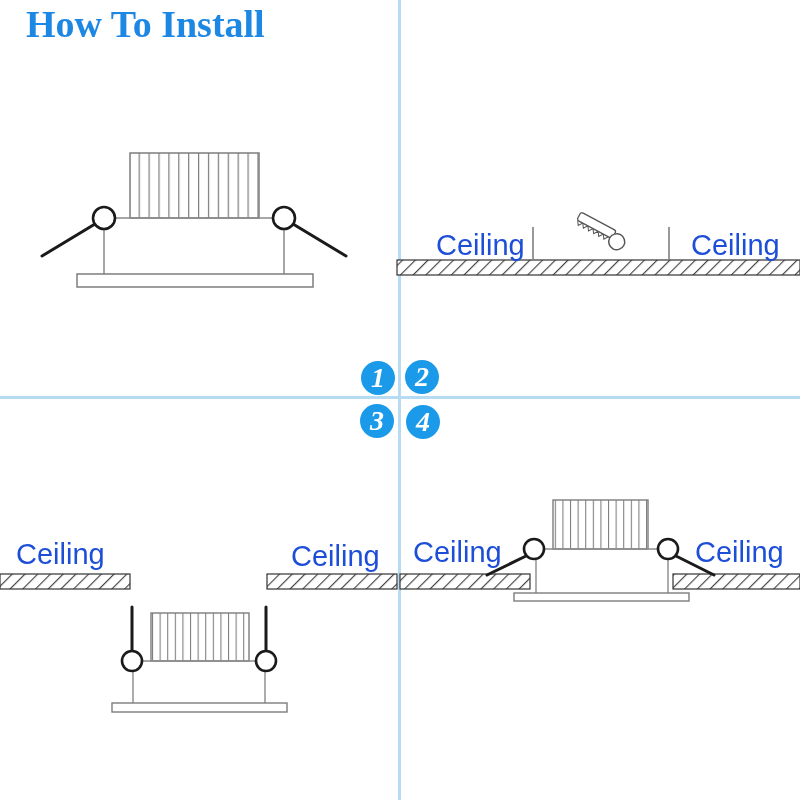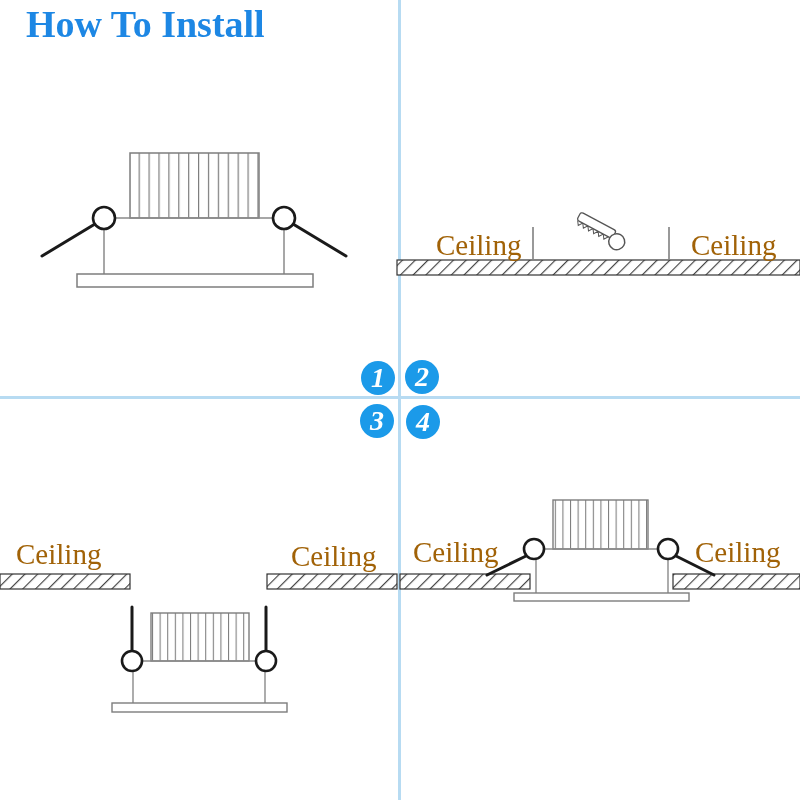--- a/index.html
+++ b/index.html
@@ -9,21 +9,21 @@
   }
   .page-title{
     position:absolute;left:26px;top:4px;margin:0;
     font-family:"Liberation Serif",serif;font-weight:bold;
     font-size:38px;line-height:1.1;color:#1d87e4;white-space:nowrap;
   }
   .vline{position:absolute;left:398px;top:0;width:3px;height:800px;background:#b7dbf2;}
   .hline{position:absolute;left:0;top:396px;width:800px;height:3px;background:#b7dbf2;}
   .diagram-svg{position:absolute;left:0;top:0;}
   .ceiling-label{
-    position:absolute;font-family:Liberation Serif, serif;color:#a16207;
+    position:absolute;font-family:Liberation Sans, sans-serif;color:#1d4ed8;
     font-size:29px;line-height:1;white-space:nowrap;
   }
   .badge{
     position:absolute;width:34px;height:34px;border-radius:50%;
     background:#1b9ae9;color:#ffffff;display:flex;align-items:center;justify-content:center;
     font-family:"Liberation Serif",serif;font-style:italic;font-weight:bold;font-size:28px;
   }
 </style>
 </head>
 <body>

